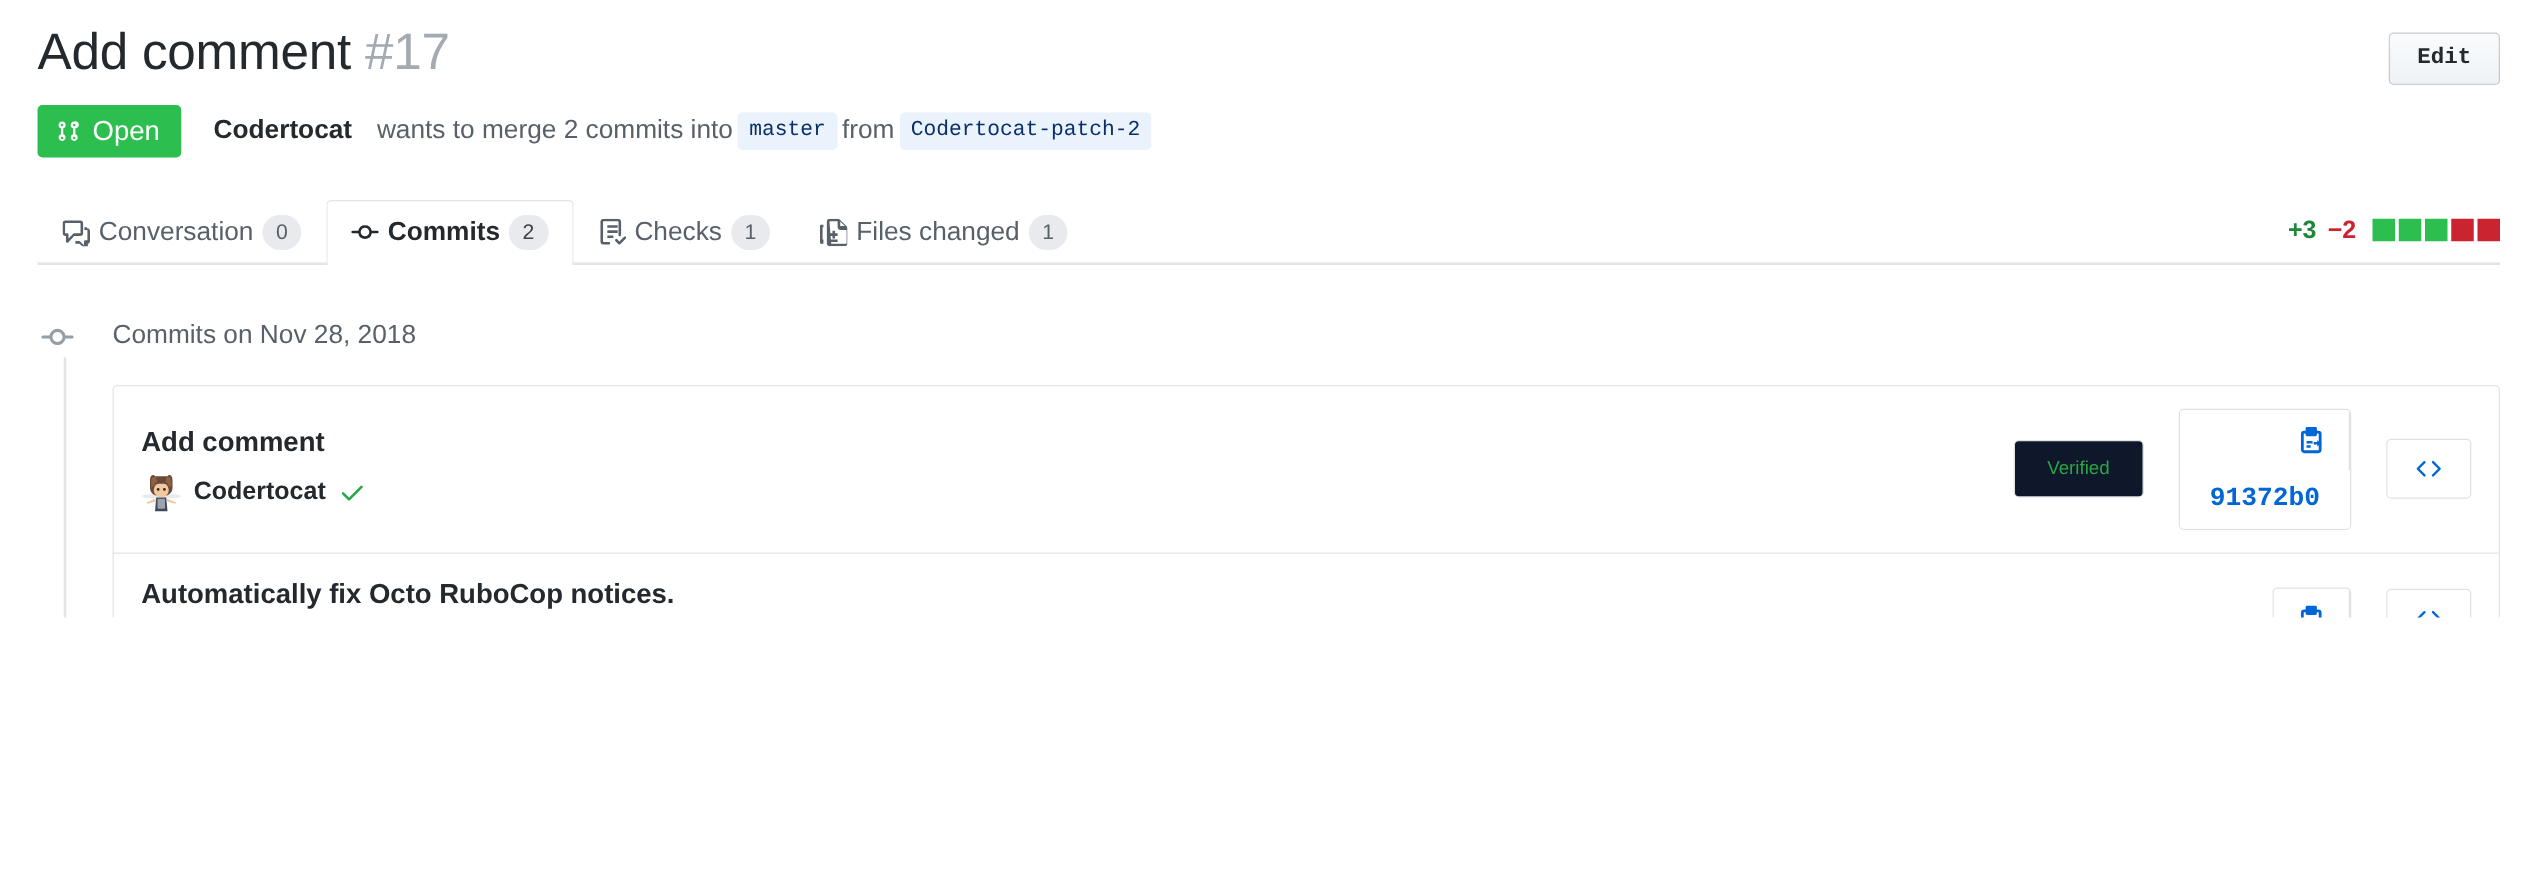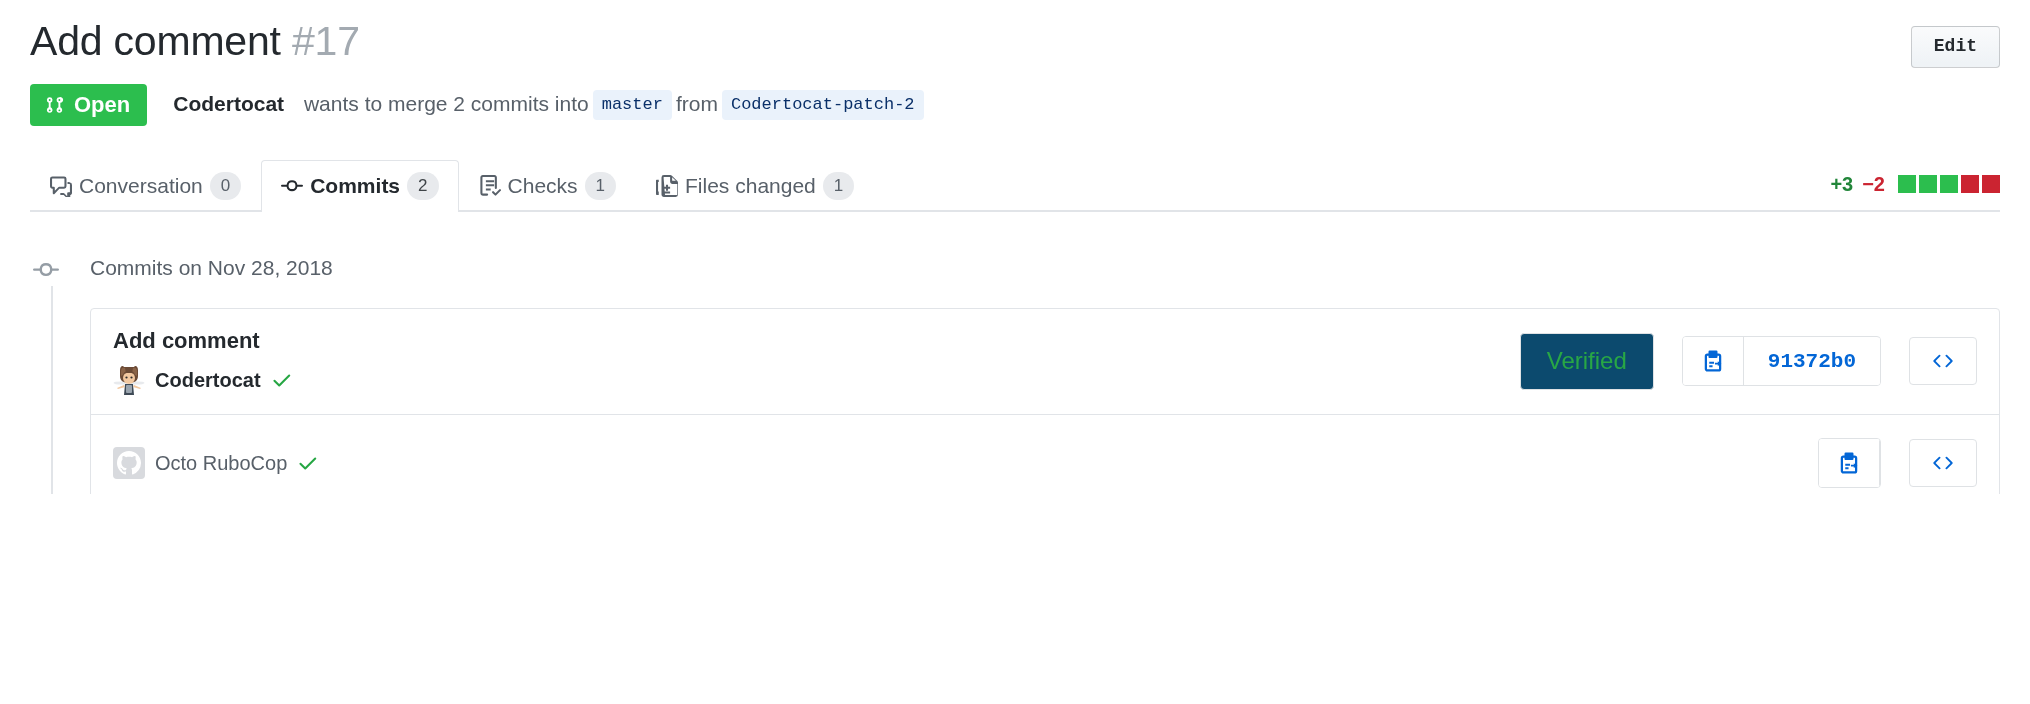--- a/index.html
+++ b/index.html
@@ -64,21 +64,21 @@
   }
   .state-badge {
     display: inline-flex;
     align-items: center;
     gap: 9px;
     background: #2cbe4e;
     color: #ffffff;
     border-radius: 4px;
     padding: 10px 17px 10px 15px;
     font-size: 22px;
-    font-weight: 700;
+    font-weight: 400;
     line-height: 1;
     white-space: nowrap;
   }
   .state-badge svg { display: block; }
   .meta-text {
     margin-left: 26px;
     font-size: 21px;
     color: #586069;
     line-height: 1.35;
     display: flex;
@@ -286,34 +286,35 @@
     display: flex;
     align-items: center;
     gap: 28px;
     flex: 0 0 auto;
     margin-left: 22px;
   }
   .verified-badge {
     border: 1px solid #dfe2e5;
     border-radius: 4px;
     color: #28a745;
-    background: #0c4a6e;
-    font-size: 24px;
+    background: #0f172a;
+    font-size: 15px;
     padding: 13px 26px;
     line-height: 1.2;
     cursor: pointer;
     white-space: nowrap;
   }
   .sha-group {
     display: flex;
-    align-items: center;
+    align-items: flex-end;
     border: 1px solid #dfe2e5;
     border-radius: 4px;
     overflow: hidden;
     background: #ffffff;
+    flex-direction: column;
   }
   .copy-btn {
     display: flex;
     align-items: center;
     justify-content: center;
     padding: 12px 18px;
     border-right: 1px solid #dfe2e5;
     color: #0366d6;
     background: #ffffff;
     cursor: pointer;
@@ -494,20 +495,21 @@
           <span class="code-btn">
             <svg width="26" height="20" viewBox="0 0 16 16" fill="currentColor" aria-hidden="true">
               <path d="M4.72 3.22a.75.75 0 0 1 1.06 1.06L2.06 8l3.72 3.72a.75.75 0 1 1-1.06 1.06L.47 8.53a.75.75 0 0 1 0-1.06Zm6.56 0a.75.75 0 1 0-1.06 1.06L13.94 8l-3.72 3.72a.75.75 0 1 0 1.06 1.06l4.25-4.25a.75.75 0 0 0 0-1.06Z"></path>
             </svg>
           </span>
         </div>
       </div>
 
       <div class="commit-row">
         <div class="commit-main">
+          <div class="commit-message">Automatically fix Octo RuboCop notices.</div>
           <div class="commit-meta">
             <span class="avatar github-logo">
               <svg width="24" height="24" viewBox="0 0 16 16" fill="currentColor" aria-hidden="true">
                 <path d="M8 0C3.58 0 0 3.58 0 8c0 3.54 2.29 6.53 5.47 7.59.4.07.55-.17.55-.38 0-.19-.01-.82-.01-1.49-2.01.37-2.53-.49-2.69-.94-.09-.23-.48-.94-.82-1.13-.28-.15-.68-.52-.01-.53.63-.01 1.08.58 1.23.82.72 1.21 1.87.87 2.33.66.07-.52.28-.87.51-1.07-1.78-.2-3.64-.89-3.64-3.95 0-.87.31-1.59.82-2.15-.08-.2-.36-1.02.08-2.12 0 0 .67-.21 2.2.82.64-.18 1.32-.27 2-.27.68 0 1.36.09 2 .27 1.53-1.04 2.2-.82 2.2-.82.44 1.1.16 1.92.08 2.12.51.56.82 1.27.82 2.15 0 3.07-1.87 3.75-3.65 3.95.29.25.54.73.54 1.48 0 1.07-.01 1.93-.01 2.2 0 .21.15.46.55.38A8.01 8.01 0 0 0 16 8c0-4.42-3.58-8-8-8Z"></path>
               </svg>
             </span>
             <span class="commit-author plain">Octo RuboCop</span>
             <span class="check-ok">
               <svg width="22" height="22" viewBox="0 0 16 16" fill="currentColor" aria-hidden="true">
                 <path d="M13.78 4.22a.75.75 0 0 1 0 1.06l-7.25 7.25a.75.75 0 0 1-1.06 0L1.97 9.03a.75.75 0 0 1 1.06-1.06L6 10.94l6.72-6.72a.75.75 0 0 1 1.06 0Z"></path>

